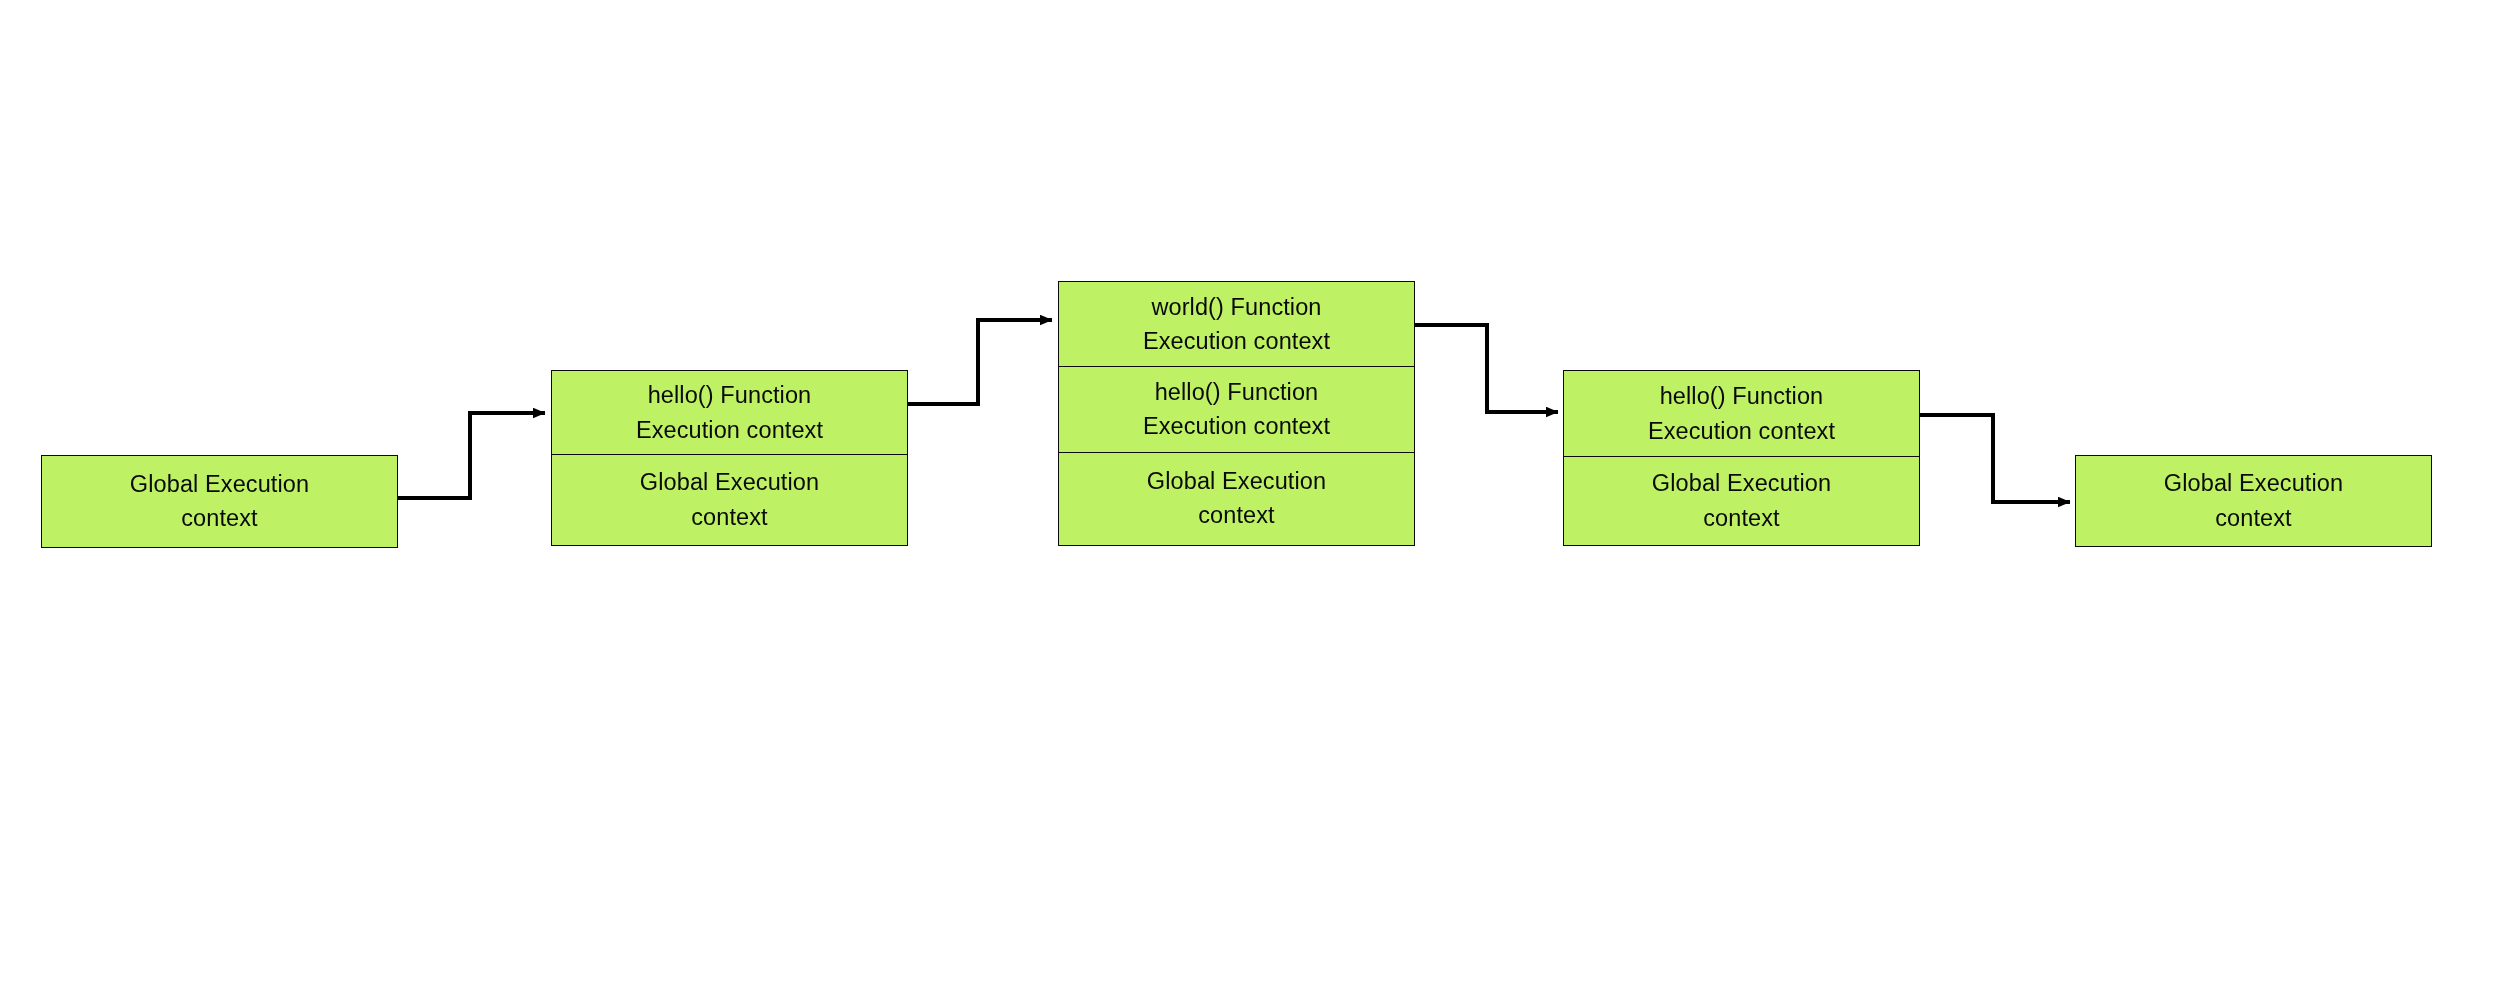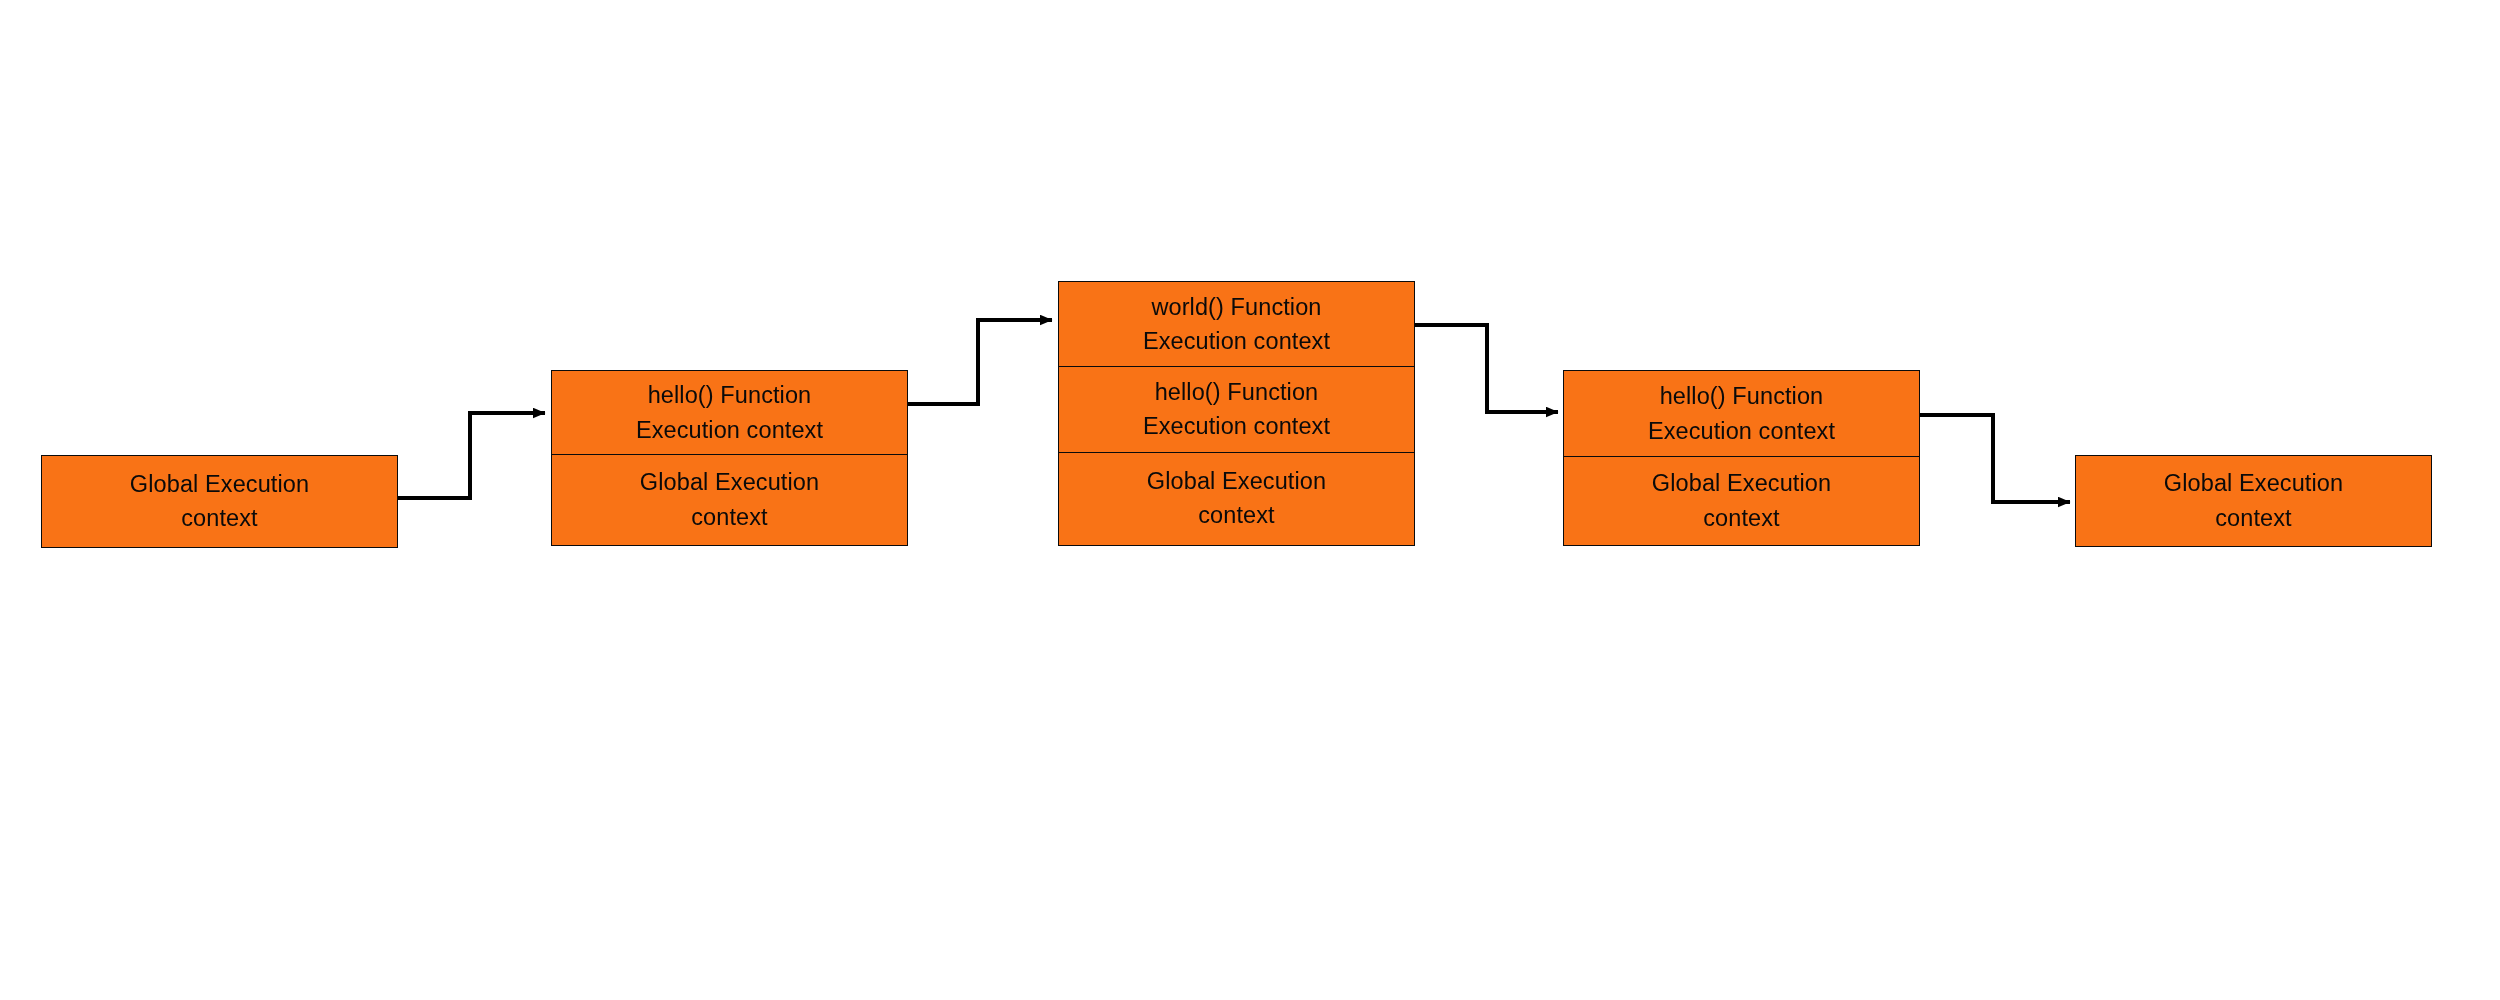--- a/index.html
+++ b/index.html
@@ -26,21 +26,21 @@
     pointer-events: none;
   }
   .stack {
     position: absolute;
     box-sizing: border-box;
     display: flex;
     flex-direction: column;
   }
   .frame {
     box-sizing: border-box;
-    background: #f97316;
+    background: #bef264;
     border: 1.6px solid #0b0b0b;
     display: flex;
     flex-direction: column;
     align-items: center;
     justify-content: center;
     color: #0a0a0a;
     font-size: 23.5px;
     line-height: 1.33;
     text-align: center;
     letter-spacing: 0.1px;

